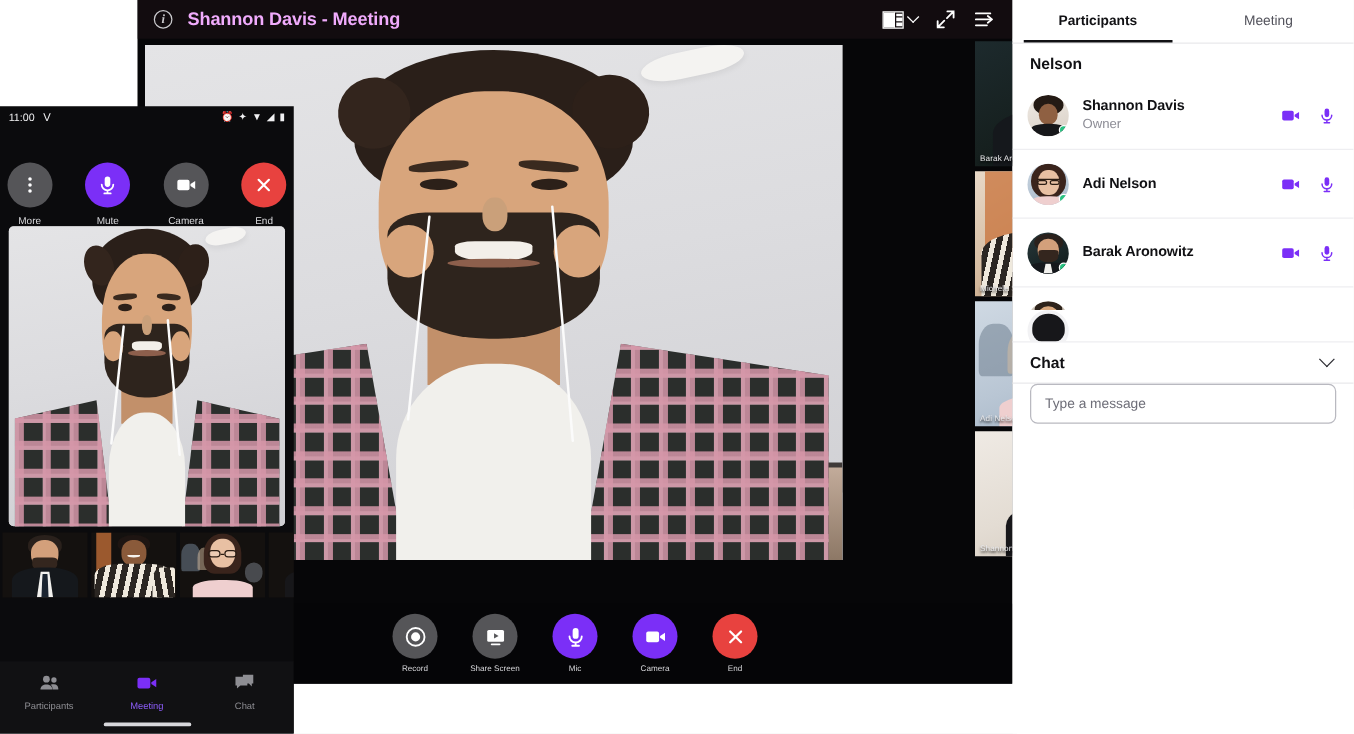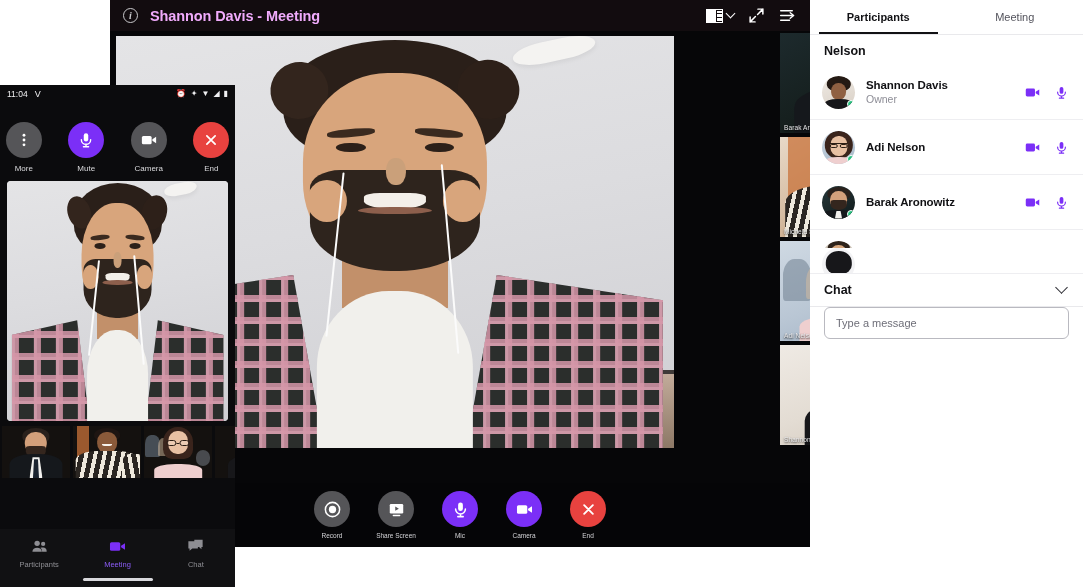--- a/index.html
+++ b/index.html
@@ -153,21 +153,21 @@
   .dock-label { margin-top: 5px; color: #d5d5d8; font-size: 6.5px; white-space: nowrap; }
   .gray { background: #555558; } .purple { background: #7b2ff7; } .red { background: #e8423f; }
 
   
   .phone { position: absolute; left: 0; top: 85px; width: 235px; height: 502px;
     background: #0b0b0d; overflow: hidden; }
   .statusbar { height: 18px; display: flex; align-items: center; padding: 0 7px;
     color: #f0f0f2; font-size: 8.5px; }
   .sb-icons { margin-left: auto; display: flex; align-items: center; gap: 4px; }
   .sb-icons span { color: #f0f0f2; font-size: 8px; line-height: 1; }
-  .phone-controls { height: 78px; display: flex; align-items: center;
+  .phone-controls { height: 78px; display: flex; align-items: flex-end;
     justify-content: center; gap: 15px; padding-top: 10px; }
   .pc-item { display: flex; flex-direction: column; align-items: center; width: 48px; cursor: pointer; }
   .pc-circle { width: 36px; height: 36px; border-radius: 50%; display: flex; align-items: center; justify-content: center; }
   .pc-label { margin-top: 6px; color: #d9d9dc; font-size: 8px; }
   .self-view { position: relative; margin: 0 7px; width: 221px; height: 240px;
     border-radius: 4px; overflow: hidden; background: #d7d7d9; }
   .m-strip { position: relative; margin-top: 5px; height: 62px; display: flex; gap: 3px; padding: 0 2px; }
   .m-thumb { position: relative; width: 68px; height: 52px; overflow: hidden; background: #14110f; flex: 0 0 auto; }
   .tabbar { position: absolute; left: 0; bottom: 0; width: 235px; height: 58px;
     background: #111113; display: flex; align-items: flex-start; padding-top: 8px; }
@@ -390,21 +390,21 @@
             </svg>
         </div>
         <div class="dock-label">End</div>
       </div>
     </div>
   </div>
 
   <div class="phone">
 
     <div class="statusbar">
-      <span>11:04</span>
+      <span>11:00</span>
       <span style="margin-left:7px;font-size:9px;">V</span>
       <span class="sb-icons">
         <span>⏰</span>
         <span>✦</span>
         <span>▼</span>
         <span>◢</span>
         <span>▮</span>
       </span>
     </div>
 

